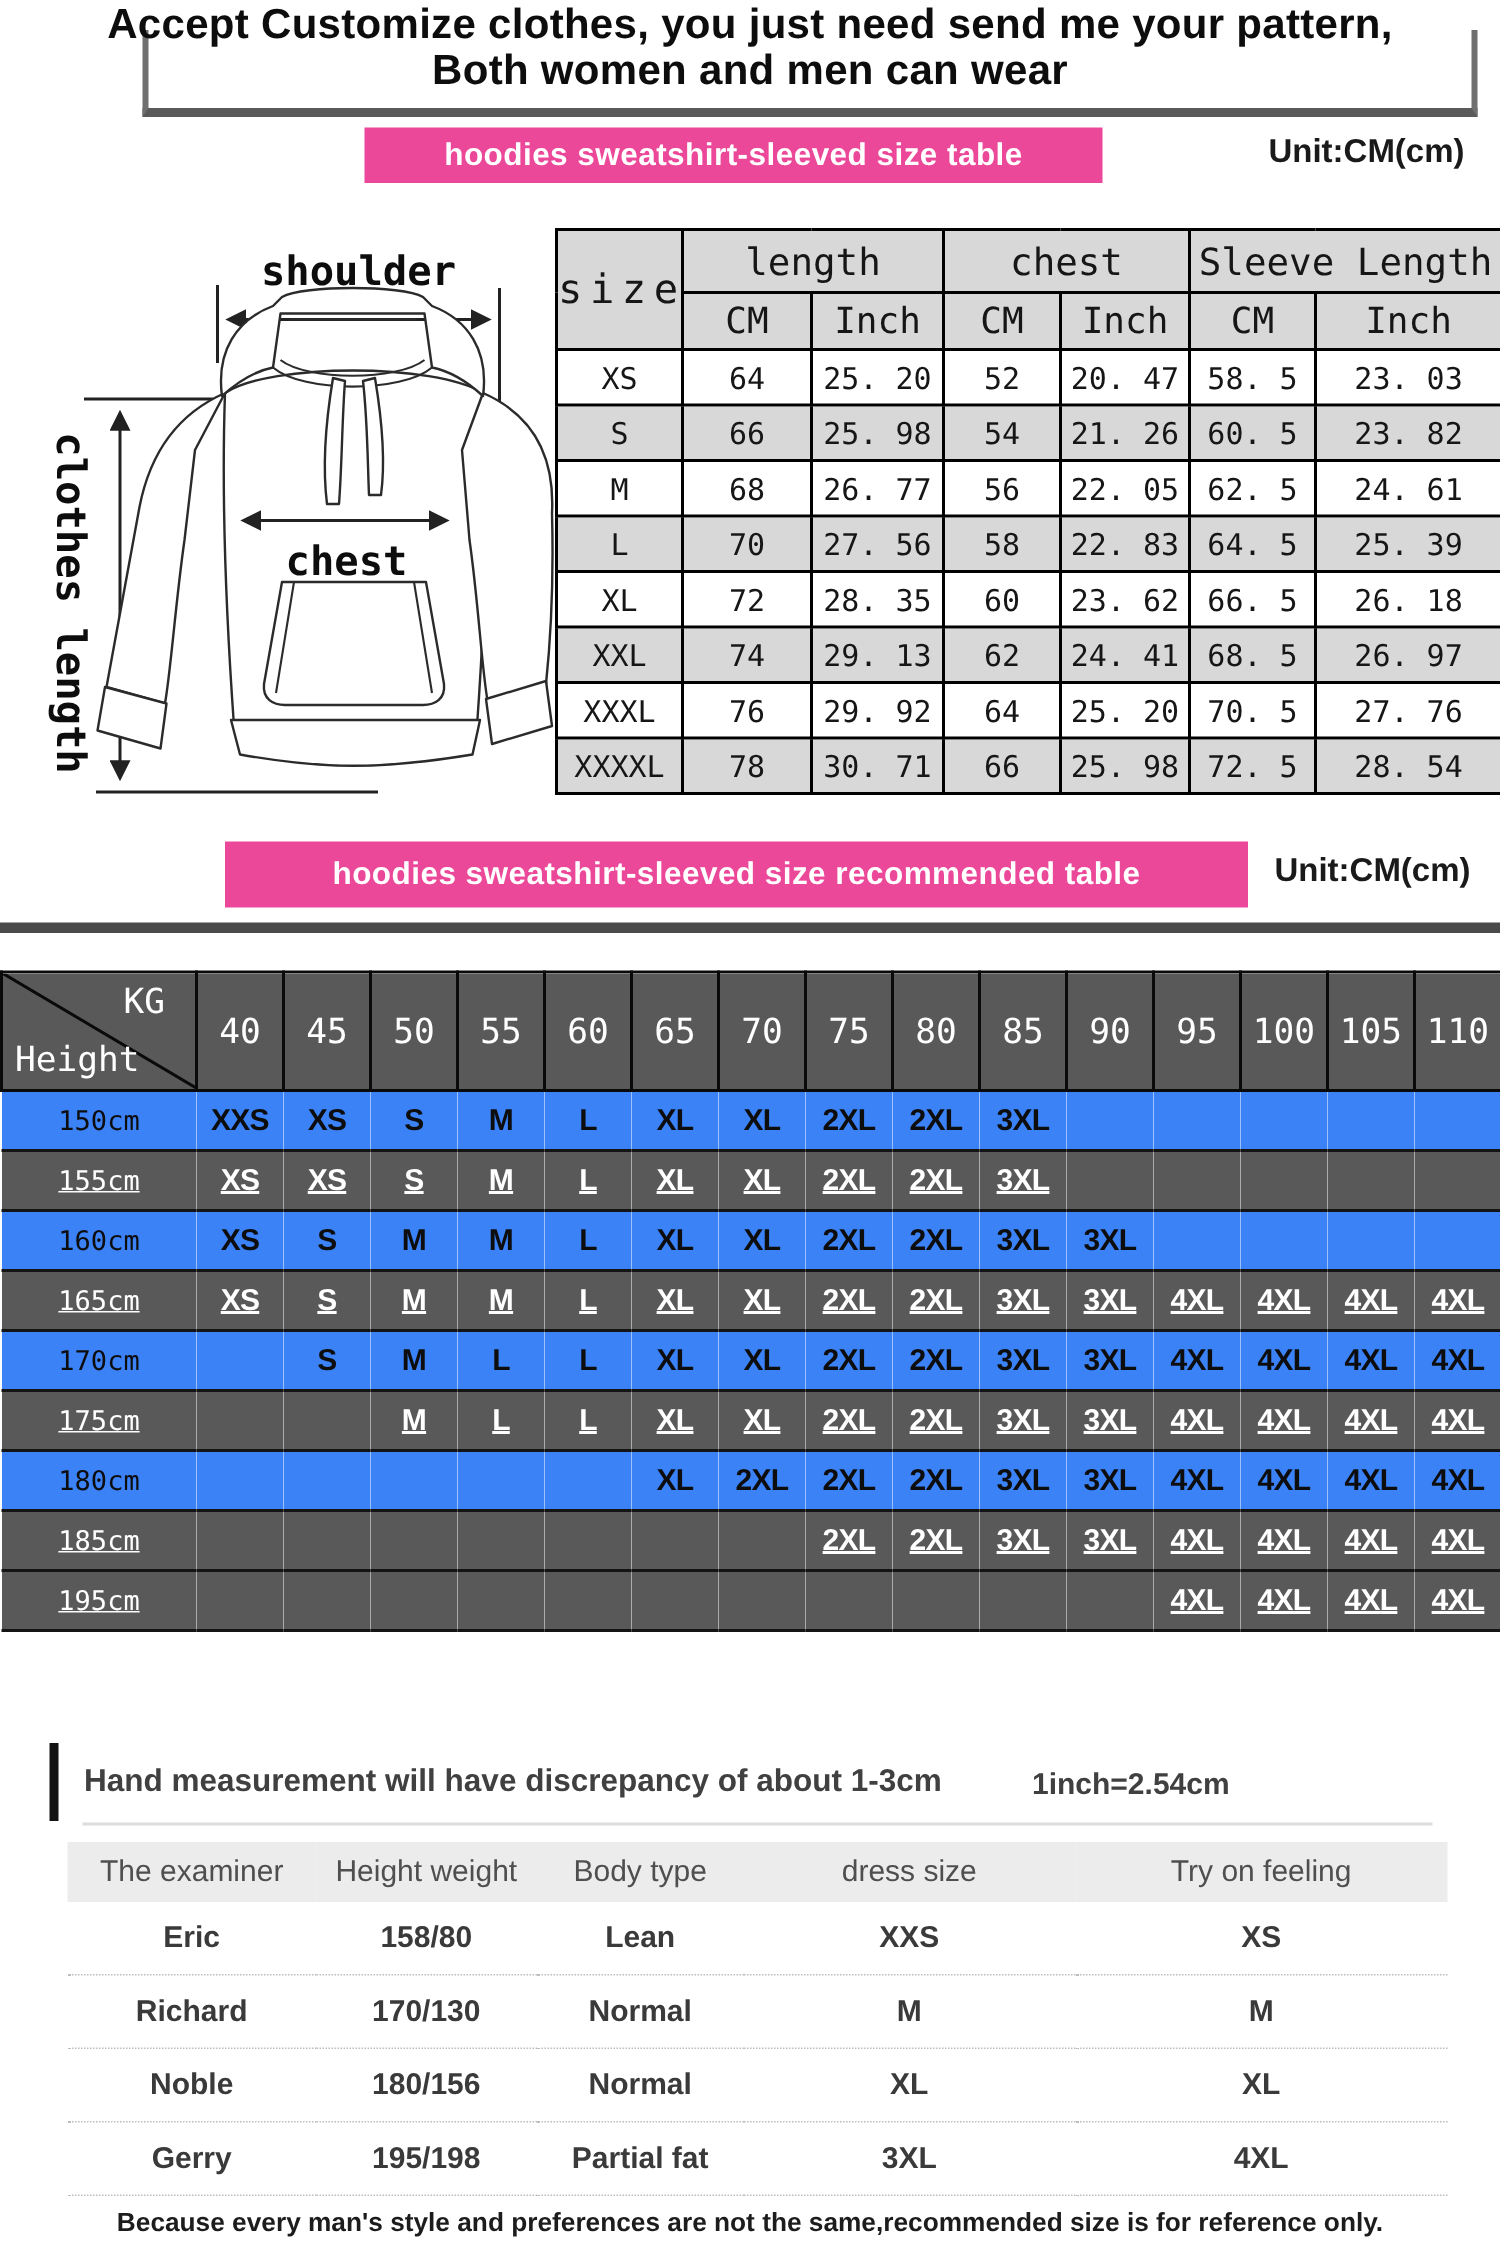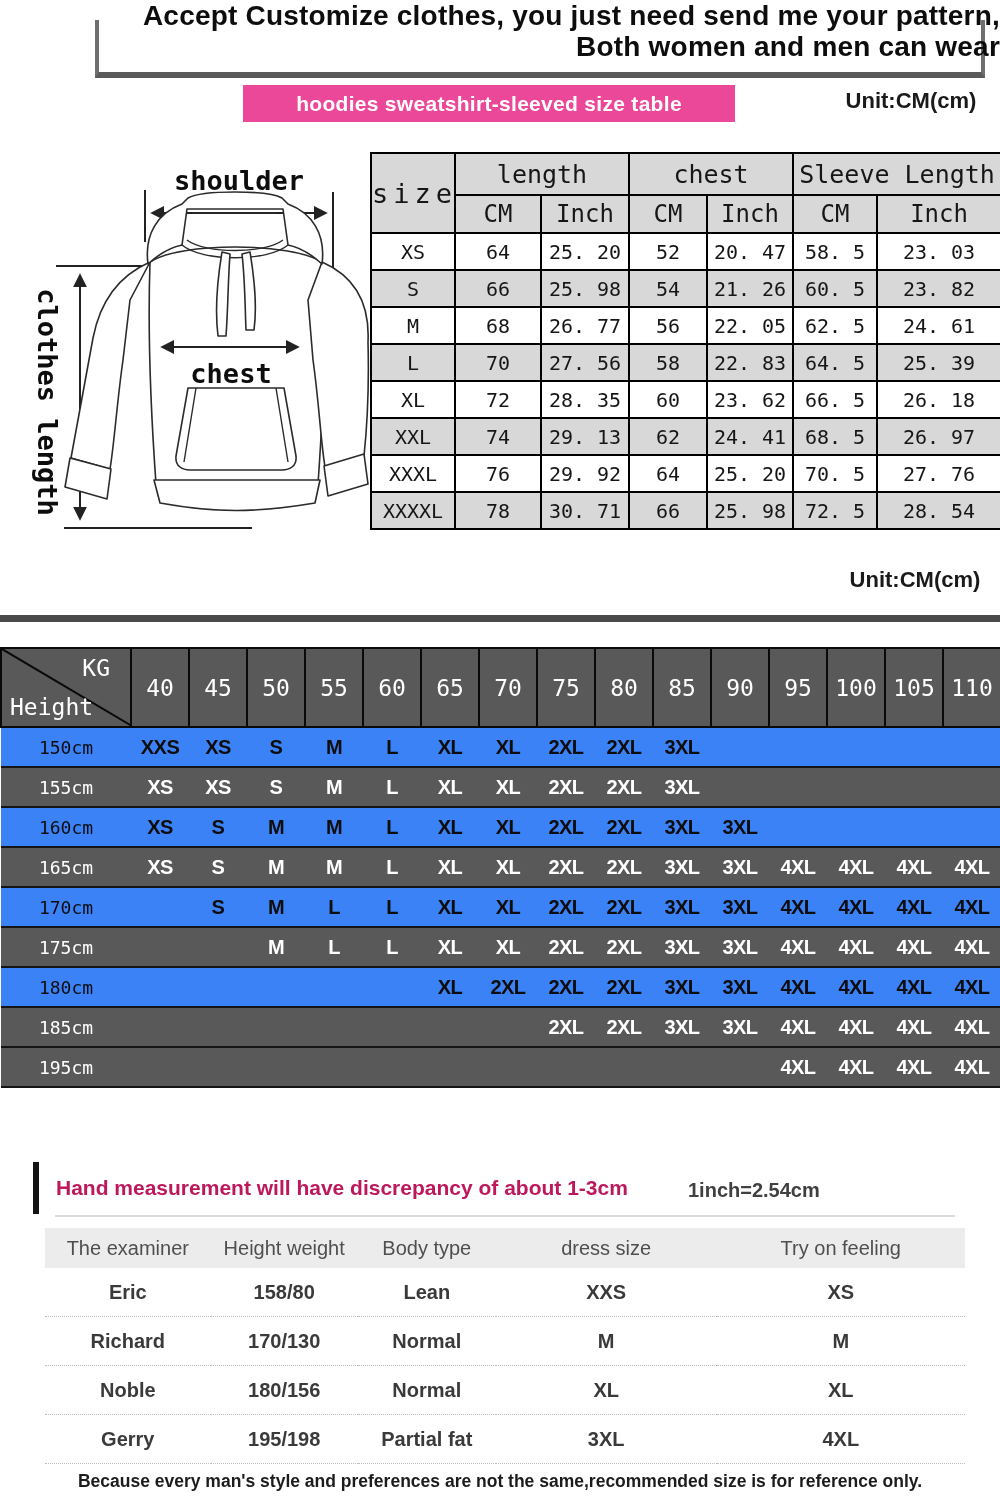--- a/index.html
+++ b/index.html
@@ -2,21 +2,21 @@
 <html><head>
 <meta charset="utf-8">
 <style>
   html,body{margin:0;padding:0;background:#fff;}
   #page{position:relative;width:1000px;height:1500px;background:#fff;overflow:hidden;
         font-family:"Liberation Sans",sans-serif;color:#111;}
 
   
   .top-bracket{position:absolute;left:95px;top:20px;width:882px;height:52px;
     border-left:4px solid #6f6f6f;border-right:4px solid #6f6f6f;border-bottom:6px solid #5a5a5a;}
-  .header-text{position:absolute;left:0;top:0;width:100%;text-align:right;
+  .header-text{position:absolute;left:0;top:0;width:100%;text-align:center;
     font-weight:bold;font-size:28px;line-height:31px;color:#0d0d0d;letter-spacing:.2px;}
 
   
   .bar{position:absolute;background:#ec4899;color:#fff;font-weight:bold;
     display:flex;align-items:center;justify-content:center;font-size:21px;letter-spacing:.3px;}
   .bar1{left:243px;top:85px;width:492px;height:37px;}
   .bar2{left:150px;top:561px;width:682px;height:44px;}
   .unit{position:absolute;font-weight:bold;font-size:22px;color:#1a1a1a;text-align:center;}
   .unit1{left:822px;top:88px;width:178px;}
   .unit2{left:830px;top:567px;width:170px;}
@@ -44,28 +44,28 @@
   
   #rec-table{position:absolute;left:0;top:647px;width:1000px;border-collapse:collapse;table-layout:fixed;}
   #rec-table th,#rec-table td{padding:0;text-align:center;overflow:hidden;}
   #rec-table thead th{background:#595959;color:#fff;border:2px solid #0a0a0a;height:77px;
     font-family:"DejaVu Sans Mono",monospace;font-weight:normal;font-size:23px;}
   #rec-table thead th.corner{position:relative;}
   .corner-kg{position:absolute;top:6px;right:20px;font-size:23px;}
   .corner-h{position:absolute;bottom:6px;left:8px;font-size:23px;}
   #rec-table tbody tr{height:40px;border-top:2px solid #141414;}
   #rec-table tbody tr:last-child{border-bottom:2px solid #141414;}
-  #rec-table tbody tr.dark{background:#595959;color:#fff;}
+  #rec-table tbody tr.dark{background:#595959;color:#fff;text-decoration:underline;}
   #rec-table tbody tr.light{background:#3b82f6;color:#0d0d0d;border-radius:16px;}
   #rec-table .hlabel{font-family:"DejaVu Sans Mono",monospace;font-size:18px;}
   #rec-table .val{font-size:20px;font-weight:bold;letter-spacing:-.5px;}
 
   
   .note-bar{position:absolute;left:33px;top:1162px;width:6px;height:52px;background:#141414;}
-  .note-text{position:absolute;left:56px;top:1176px;font-weight:bold;font-size:21px;color:#be185d;}
+  .note-text{position:absolute;left:56px;top:1176px;font-weight:bold;font-size:21px;color:#404040;}
   .note-inch{position:absolute;left:688px;top:1179px;font-weight:bold;font-size:20px;color:#404040;}
   .note-underline{position:absolute;left:55px;top:1215px;width:900px;height:2px;background:#dcdcdc;}
 
   
   #exam-table{position:absolute;left:45px;top:1228px;width:920px;border-collapse:collapse;table-layout:fixed;}
   #exam-table th{background:#ececec;color:#4f4f4f;font-weight:normal;font-size:20px;height:38px;text-align:center;}
   #exam-table td{color:#3a3a3a;font-size:20px;height:46px;text-align:center;border-bottom:1px dotted #bdbdbd;font-weight:bold;}
 
   .footer{position:absolute;left:0;top:1471px;width:1000px;text-align:center;
     font-weight:bold;font-size:17.5px;color:#1c1c1c;}
@@ -215,20 +215,21 @@
           <td>78</td>
           <td>30. 71</td>
           <td>66</td>
           <td>25. 98</td>
           <td>72. 5</td>
           <td>28. 54</td>
         </tr>
       </tbody>
   </table>
 
+  <div class="bar bar2">hoodies sweatshirt-sleeved size recommended table</div>
   <div class="unit unit2">Unit:CM(cm)</div>
   <div class="divider"></div>
 
   <table id="rec-table">
     <colgroup id="rec-cols">
         <col style="width: 130px;">
         <col style="width: 58px;">
         <col style="width: 58px;">
         <col style="width: 58px;">
         <col style="width: 58px;">

